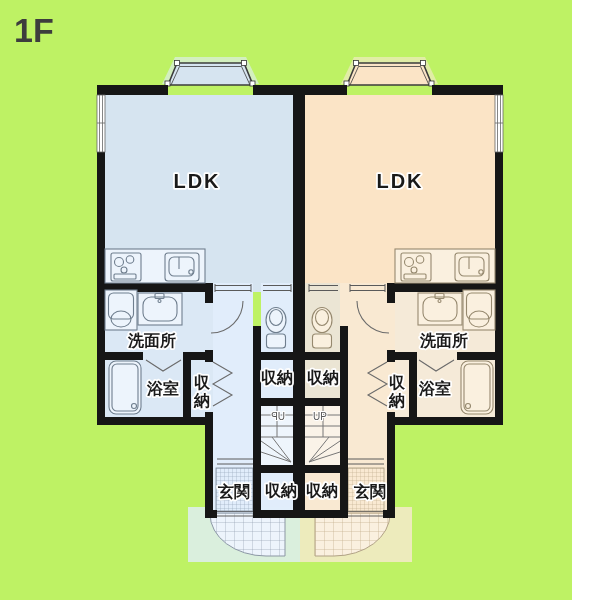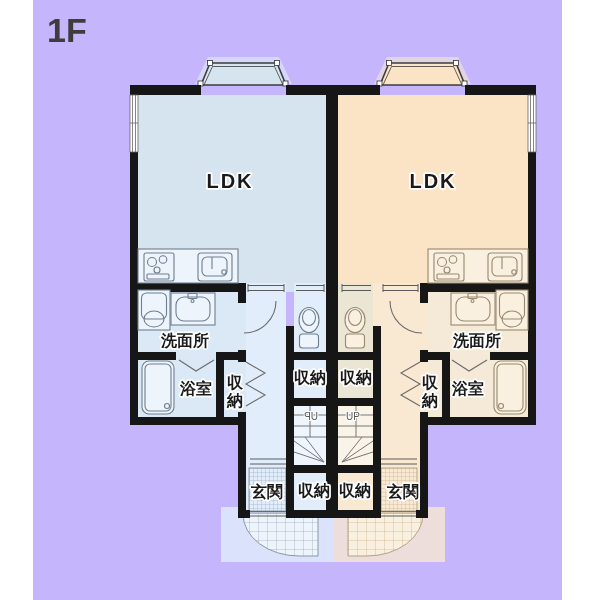--- a/index.html
+++ b/index.html
@@ -1,17 +1,17 @@
 <!DOCTYPE html>
 <html style="--unit-left-main: #d6e4f0; --unit-left-soft: #dbe8f5; --unit-left-light: #e1edfb; --unit-left-pale: #eef5fc; --unit-left-fixture: #edf4fc; --unit-left-outline: #6f7e8e; --unit-right-main: #fbe4c6; --unit-right-soft: #f5ead8; --unit-right-light: #f9e9d2; --unit-right-muted: #ebe5d4; --unit-right-pale: #faf3e8; --unit-right-fixture: #faf0df; --unit-right-outline: #96896f; --wall: #161616; --thin-line: #5a5a5a; --label-text: #1a1a1a; --floor-label: #3d3d3d;"><head>
 <meta charset="utf-8">
 <style>
   html,body{margin:0;padding:0;background:#ffffff;}
-  #stage{position:relative;width:529px;height:600px;background:#c4b5fd;overflow:hidden;
-         font-family:"Liberation Sans","DejaVu Sans",sans-serif;margin-left:33px;}
+  #stage{position:relative;width:572px;height:600px;background:#bef264;overflow:hidden;
+         font-family:"Liberation Sans","DejaVu Sans",sans-serif;}
   svg text{font-family:"Liberation Sans","DejaVu Sans",sans-serif;}
   .room-label{font-size:16px;font-weight:600;fill:var(--label-text,#1a1a1a);
     paint-order:stroke;stroke:#ffffff;stroke-width:3.5px;stroke-linejoin:round;
     text-anchor:middle;}
   .ldk-label{font-size:20px;letter-spacing:2px;}
   .up-label{font-size:10px;font-weight:400;fill:#555;paint-order:stroke;stroke:#fff;
     stroke-width:2px;text-anchor:middle;}
   .floor-label{font-size:34px;font-weight:600;fill:var(--floor-label,#3d3d3d);}
   .wall{fill:var(--wall,#161616);}
   .thin{stroke:var(--thin-line,#5a5a5a);stroke-width:1;fill:none;}

